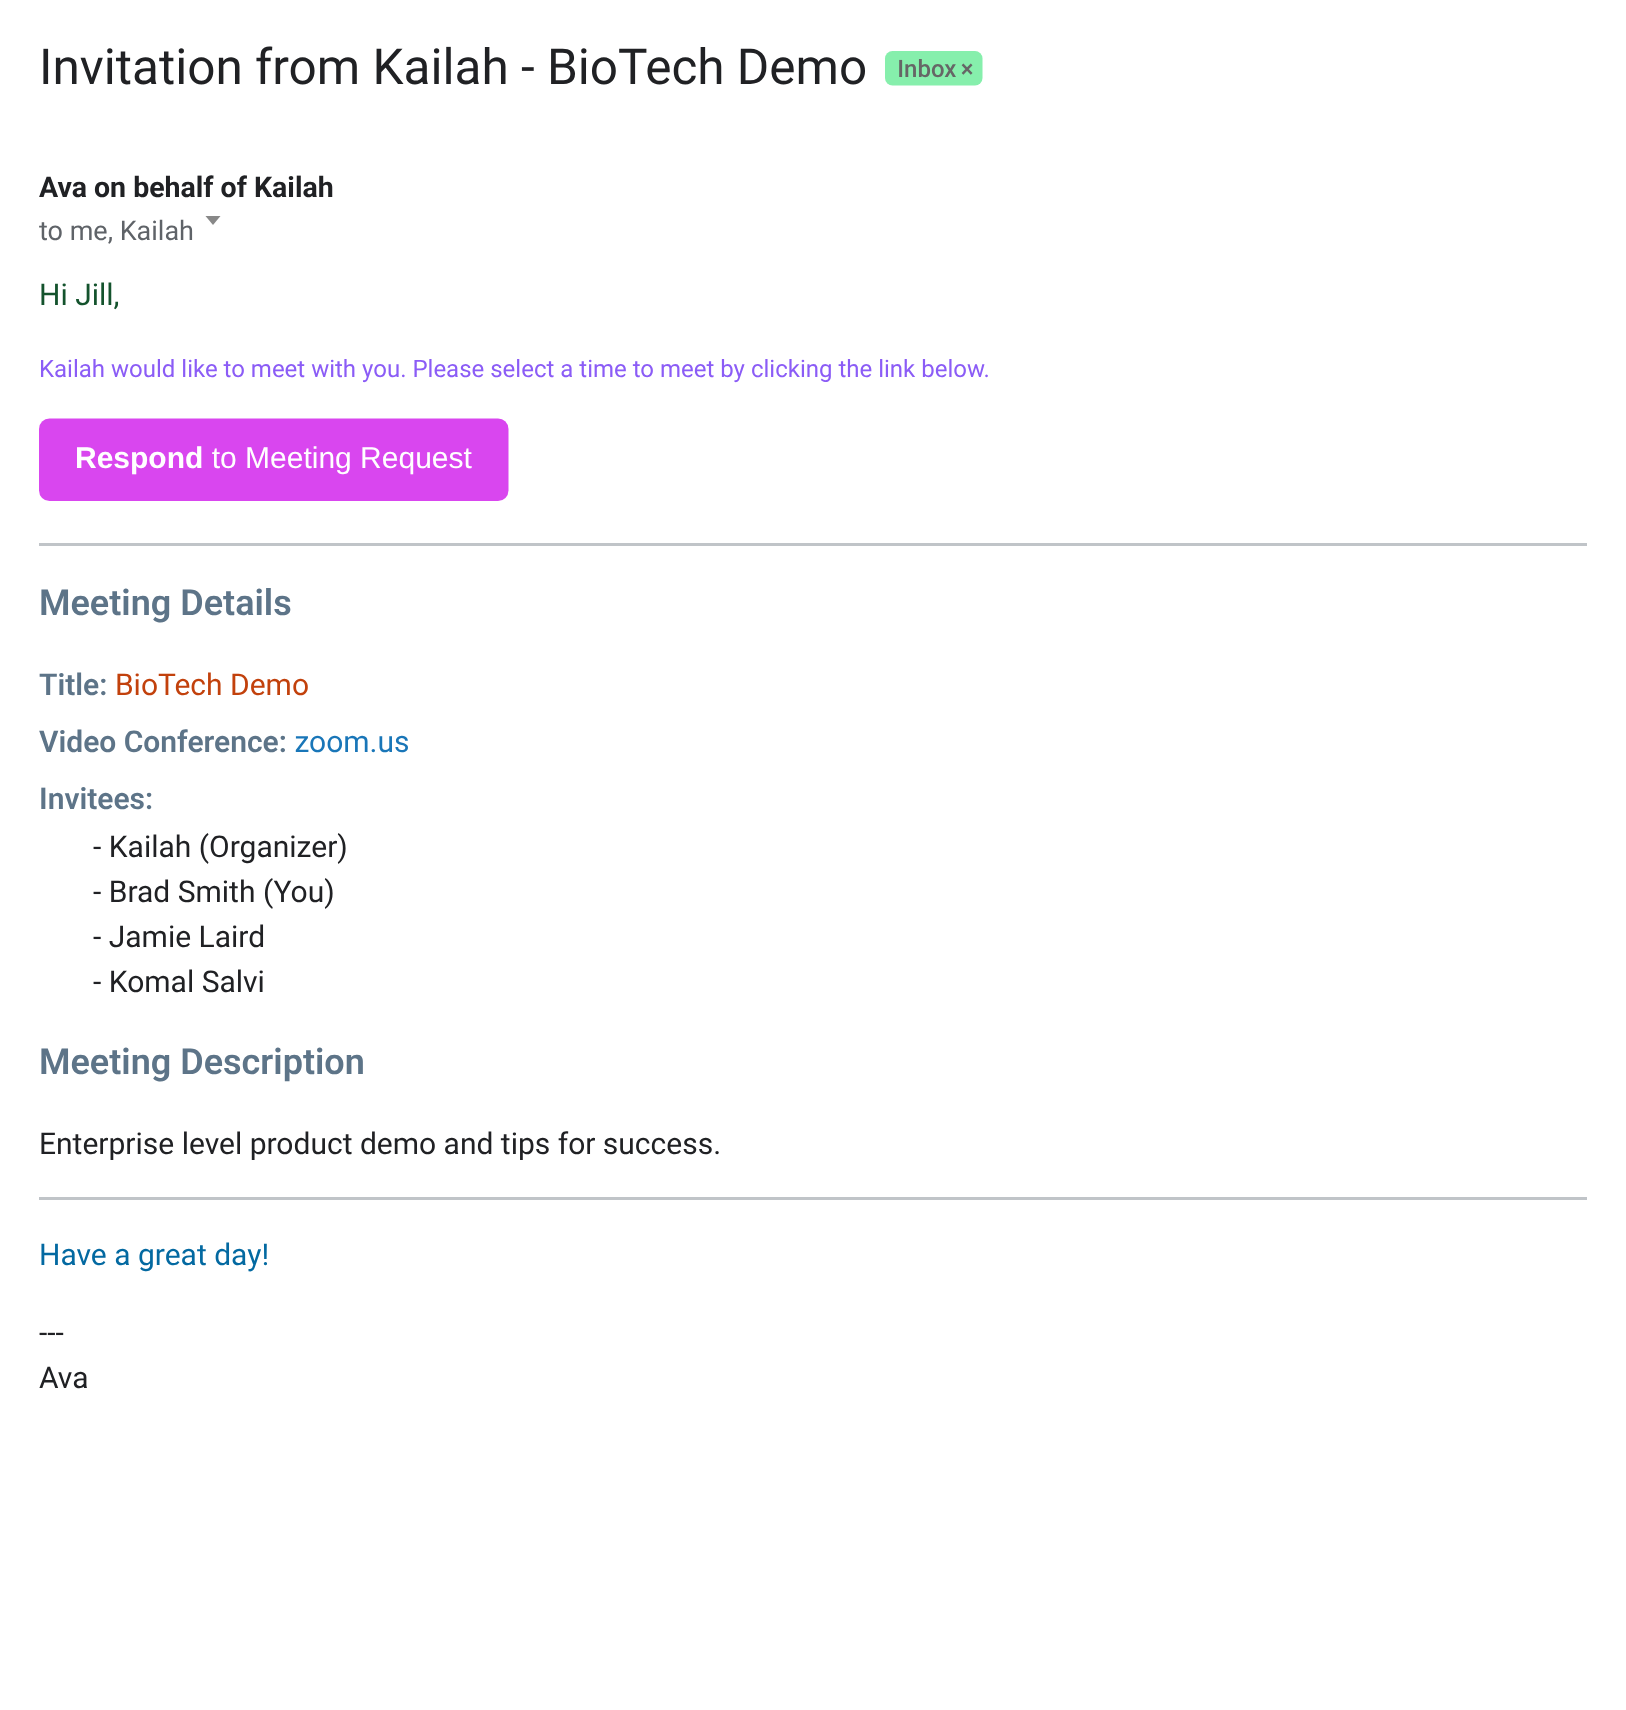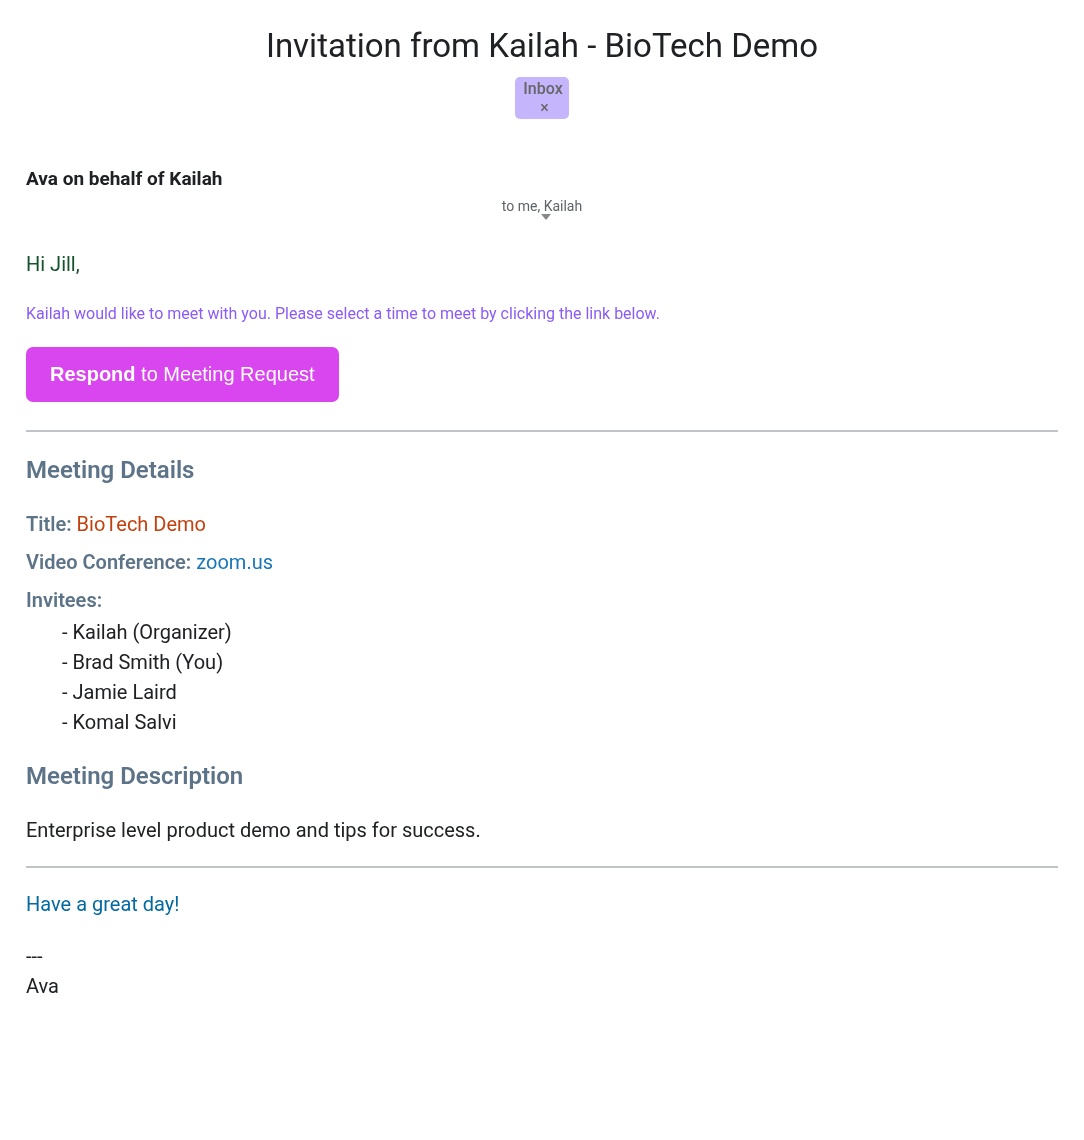--- a/index.html
+++ b/index.html
@@ -1,19 +1,18 @@
 <!DOCTYPE html>
 <html><head>
   <meta charset="utf-8">
   <style>
     * {
       margin: 0;
       padding: 0;
       box-sizing: border-box;
-      flex-direction: column;
     }
     body {
       font-family: -apple-system, BlinkMacSystemFont, "Segoe UI", Roboto, Helvetica, Arial, sans-serif;
       background: #fff;
       padding: 26px;
       width: 1084px;
       color: #202124;
     }
     .subject-line {
       display: flex;
@@ -22,45 +21,45 @@
       margin-bottom: 48px;
     }
     .subject-text {
       font-size: 33px;
       font-weight: 400;
       color: #202124;
     }
     .inbox-label {
       display: inline-flex;
       align-items: center;
-      background: #c4b5fd;
+      background: #86efac;
       color: #666666;
       font-size: 16px;
       padding: 2px 6px 2px 8px;
       border-radius: 5px;
       font-weight: 500;
     }
     .inbox-label-x {
       margin-left: 3px;
       font-size: 16px;
       color: #666;
       cursor: pointer;
     }
     .sender-line {
       font-size: 19px;
       font-weight: 700;
       color: #202124;
       margin-bottom: 8px;
     }
     .recipients-line {
       display: flex;
-      align-items: center;
-      font-size: 14px;
+      align-items: flex-start;
+      font-size: 18px;
       color: #5f6368;
-      margin-bottom: 32px;
+      margin-bottom: 19px;
     }
     .recipients-text {
       color: #5f6368;
     }
     .chevron-down {
       margin-left: 8px;
       width: 0;
       height: 0;
       border-left: 5px solid transparent;
       border-right: 5px solid transparent;

